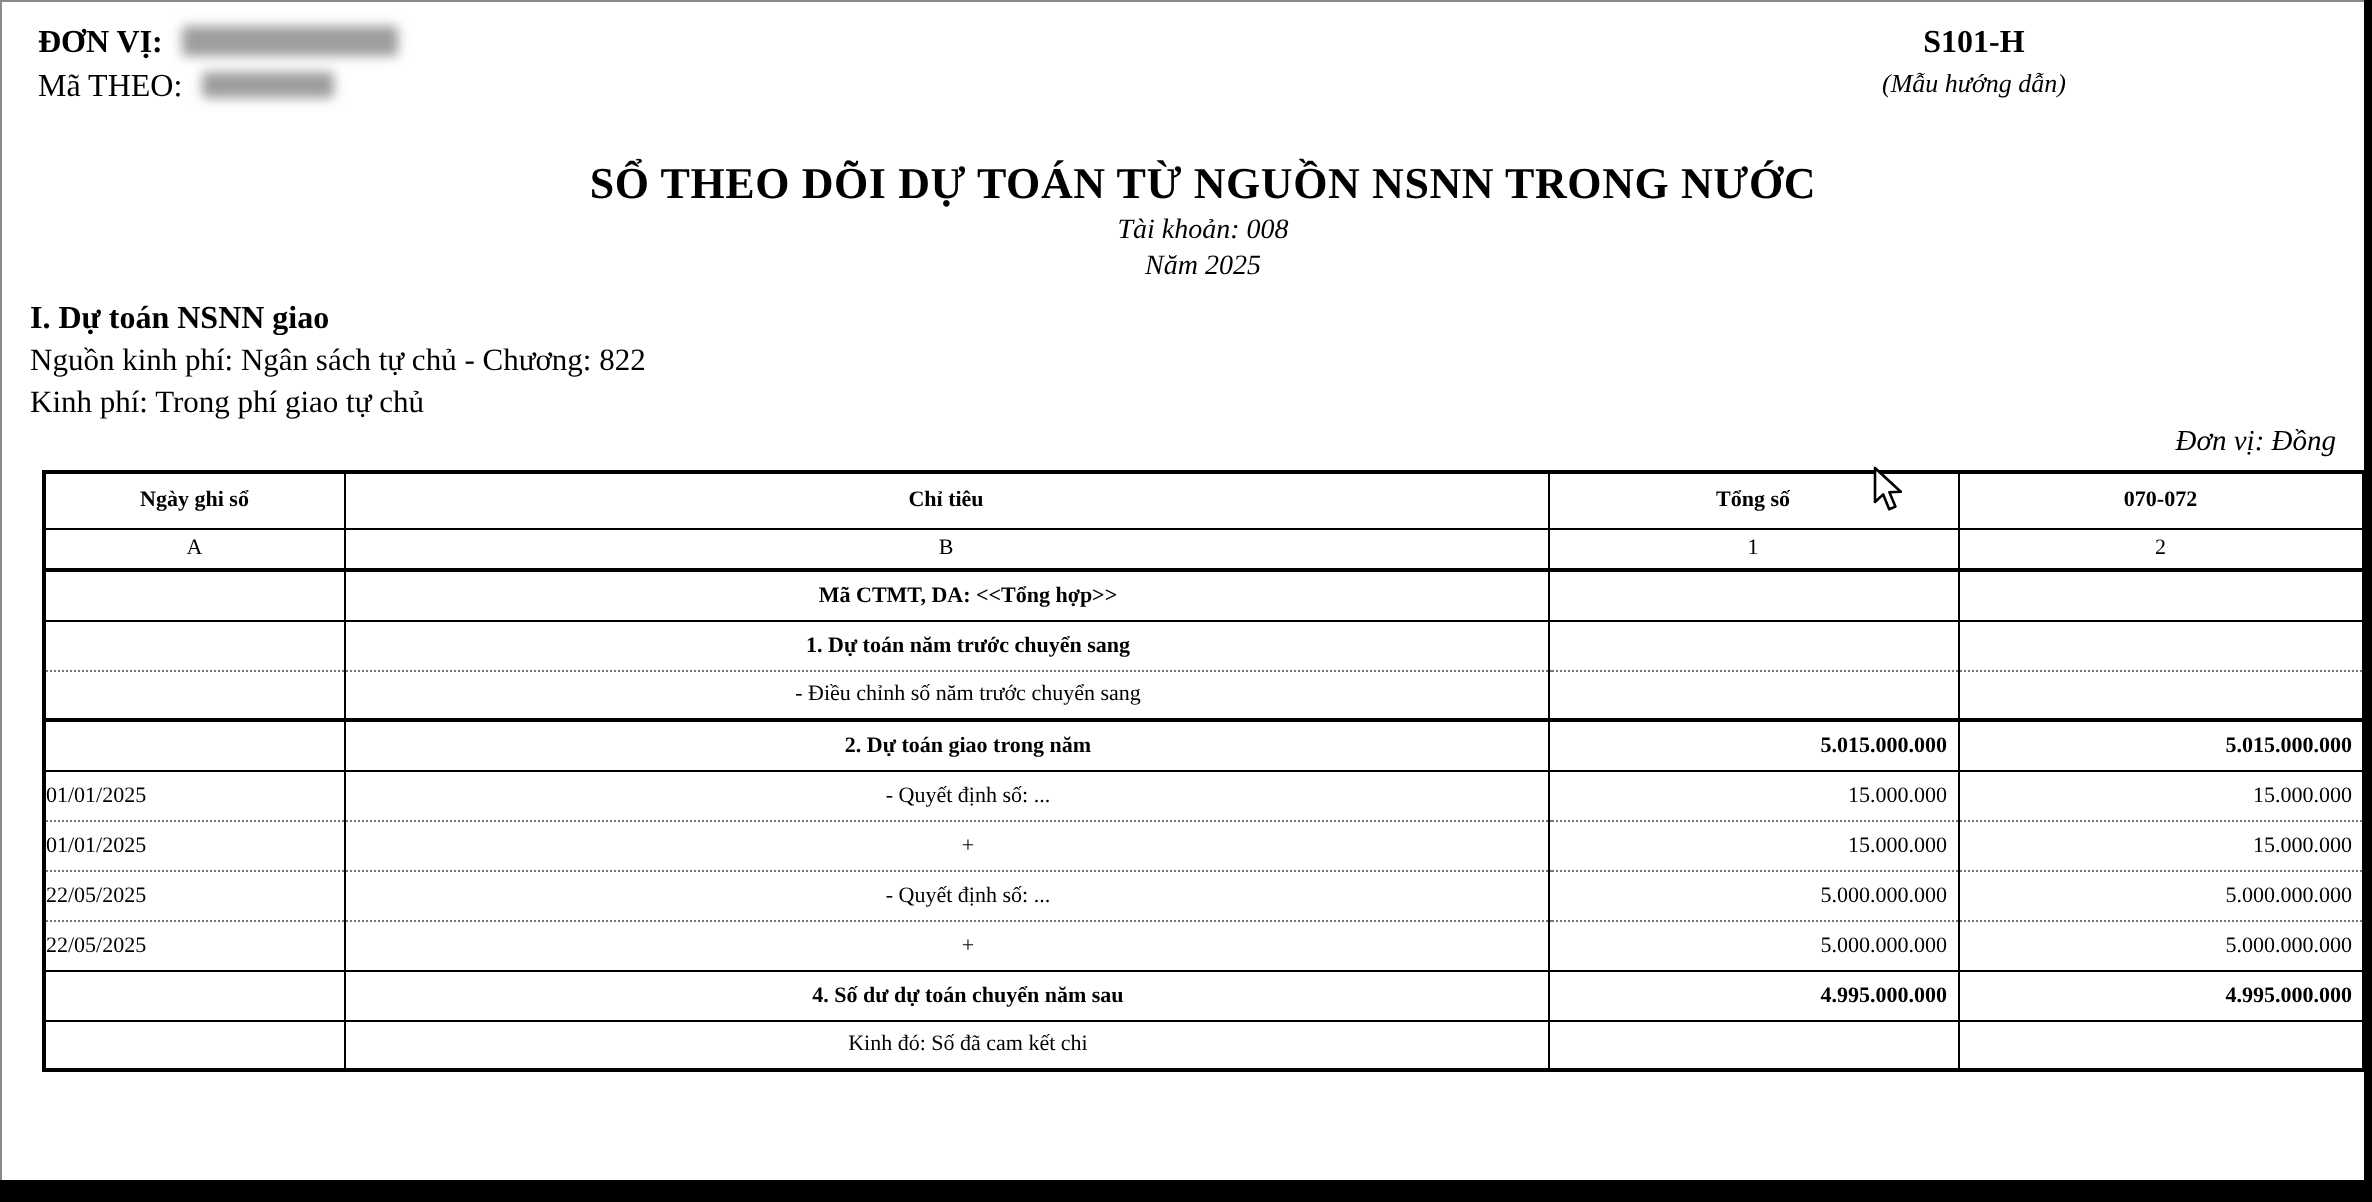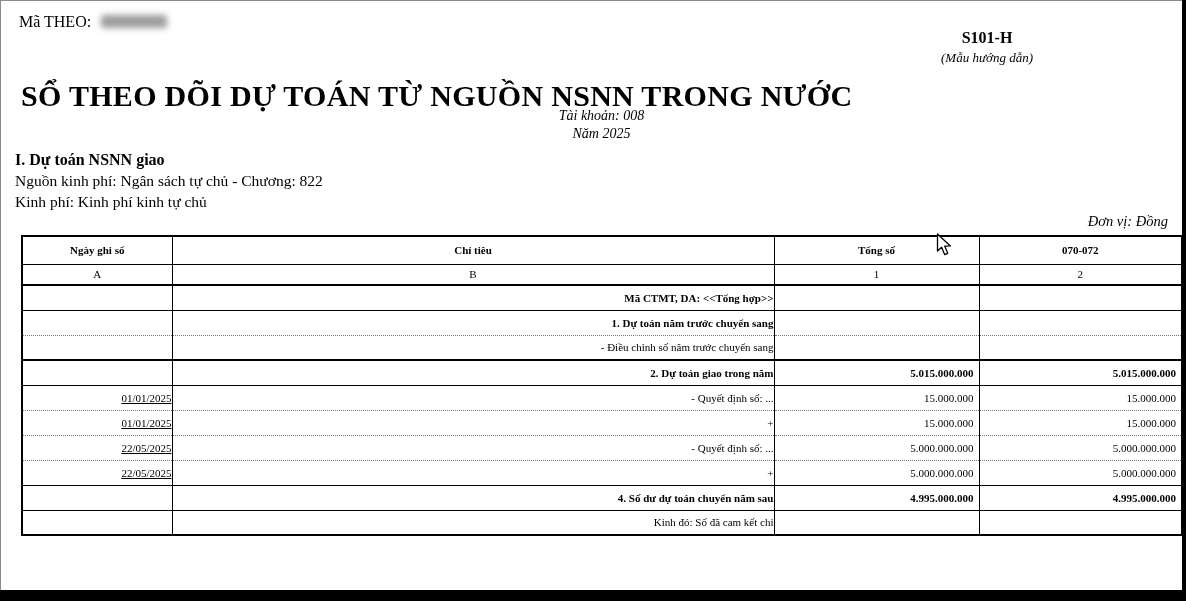--- a/index.html
+++ b/index.html
@@ -20,25 +20,25 @@
   
   .unit-block { position: absolute; left: 18px; top: 10px; font-size: 16px; line-height: 22px; white-space: nowrap; }
   .unit-label { font-weight: bold; }
   .redacted {
     display: inline-block; vertical-align: middle;
     background: #9d9d9d; filter: blur(3px); border-radius: 2px;
     margin-left: 10px; margin-top: -3px;
   }
   .redacted.unit { width: 108px; height: 15px; }
   .redacted.qhns { width: 66px; height: 13px; }
-  .form-block { position: absolute; left: 886px; top: 12px; width: 200px; text-align: center; margin-top: 16px; }
+  .form-block { position: absolute; left: 886px; top: 12px; width: 200px; text-align: center; }
   .form-code { font-weight: bold; font-size: 16px; }
   .form-note { font-style: italic; font-size: 13px; margin-top: 3px; }
   
-  .title { position: absolute; left: 20px; right: 0; top: 78px; font-weight: bold; font-size: 30px; letter-spacing: 0.3px; }
+  .title { position: absolute; left: 20px; right: 0; top: 78px; text-align: center; font-weight: bold; font-size: 22px; letter-spacing: 0.3px; }
   .subtitle1 { position: absolute; left: 20px; right: 0; top: 107px; text-align: center; font-style: italic; font-size: 14px; }
   .subtitle2 { position: absolute; left: 20px; right: 0; top: 125px; text-align: center; font-style: italic; font-size: 14px; }
   
   .sec-heading { position: absolute; left: 14px; top: 150px; font-weight: bold; font-size: 16px; }
   .sec-source  { position: absolute; left: 14px; top: 171px; font-size: 15.5px; }
   .sec-fund    { position: absolute; left: 14px; top: 192px; font-size: 15.5px; }
   .currency-note { position: absolute; right: 14px; top: 212px; font-style: italic; font-size: 14.5px; }
   
   table.ledger {
     position: absolute; left: 20px; top: 234px;
@@ -51,54 +51,57 @@
     border-top: 1px solid #000;
     overflow: hidden; white-space: nowrap;
   }
   .ledger th:first-child, .ledger td:first-child { border-left: none; }
   .ledger thead tr.cols th { height: 28px; font-weight: bold; text-align: center; border-top: none; }
   .ledger thead tr.keys th { height: 21px; font-weight: normal; text-align: center; }
   .ledger tbody td { height: 25px; }
   .ledger tbody tr:first-child td { border-top: 2px solid #000; }
   .ledger tbody tr.sep-dotted td { border-top: 1px dotted #777; }
   .ledger tbody tr.sep-thick td { border-top: 2px solid #000; }
-  .ledger td.date { text-align: right; text-decoration: underline; }
-  .ledger td.label { text-align: right; padding-left: 22px; }
+  .ledger td.date { text-align: left; }
+  .ledger td.label { text-align: center; padding-left: 22px; }
   .ledger td.num { text-align: right; padding-right: 5px; margin-left: 45px; }
   .ledger tr.bold td { font-weight: bold; }
   
   .band-right  { position: absolute; right: 0; top: 0; width: 4px; height: 601px; background: #000; }
   .band-bottom { position: absolute; left: 0; bottom: 0; width: 1186px; height: 11px; background: #000; }
   
   .cursor { position: absolute; width: 18px; height: 24px; pointer-events: none; z-index: 10; }
 </style>
 </head>
 <body>
 
 <div class="app">
   <div class="page">
 
     <div class="unit-block">
       <div>
+        <span class="unit-label">ĐƠN VỊ:</span><span class="redacted unit"></span>
+      </div>
+      <div>
         <span>Mã THEO:</span><span class="redacted qhns"></span>
       </div>
     </div>
 
     <div class="form-block">
       <div class="form-code">S101-H</div>
       <div class="form-note">(Mẫu hướng dẫn)</div>
     </div>
 
     <div class="title">SỔ THEO DÕI DỰ TOÁN TỪ NGUỒN NSNN TRONG NƯỚC</div>
     <div class="subtitle1">Tài khoản: 008</div>
     <div class="subtitle2">Năm 2025</div>
 
     <div class="sec-heading">I. Dự toán NSNN giao</div>
     <div class="sec-source">Nguồn kinh phí: Ngân sách tự chủ - Chương: 822</div>
-    <div class="sec-fund">Kinh phí: Kinh phí kinh tự chủ</div>
+    <div class="sec-fund">Kinh phí: Trong phí giao tự chủ</div>
     <div class="currency-note">Đơn vị: Đồng</div>
 
     <table class="ledger">
       <colgroup>
         <col style="width:150px">
           <col style="width:602px">
           <col style="width:205px">
           <col style="width:203px">
       </colgroup>
       <thead>

